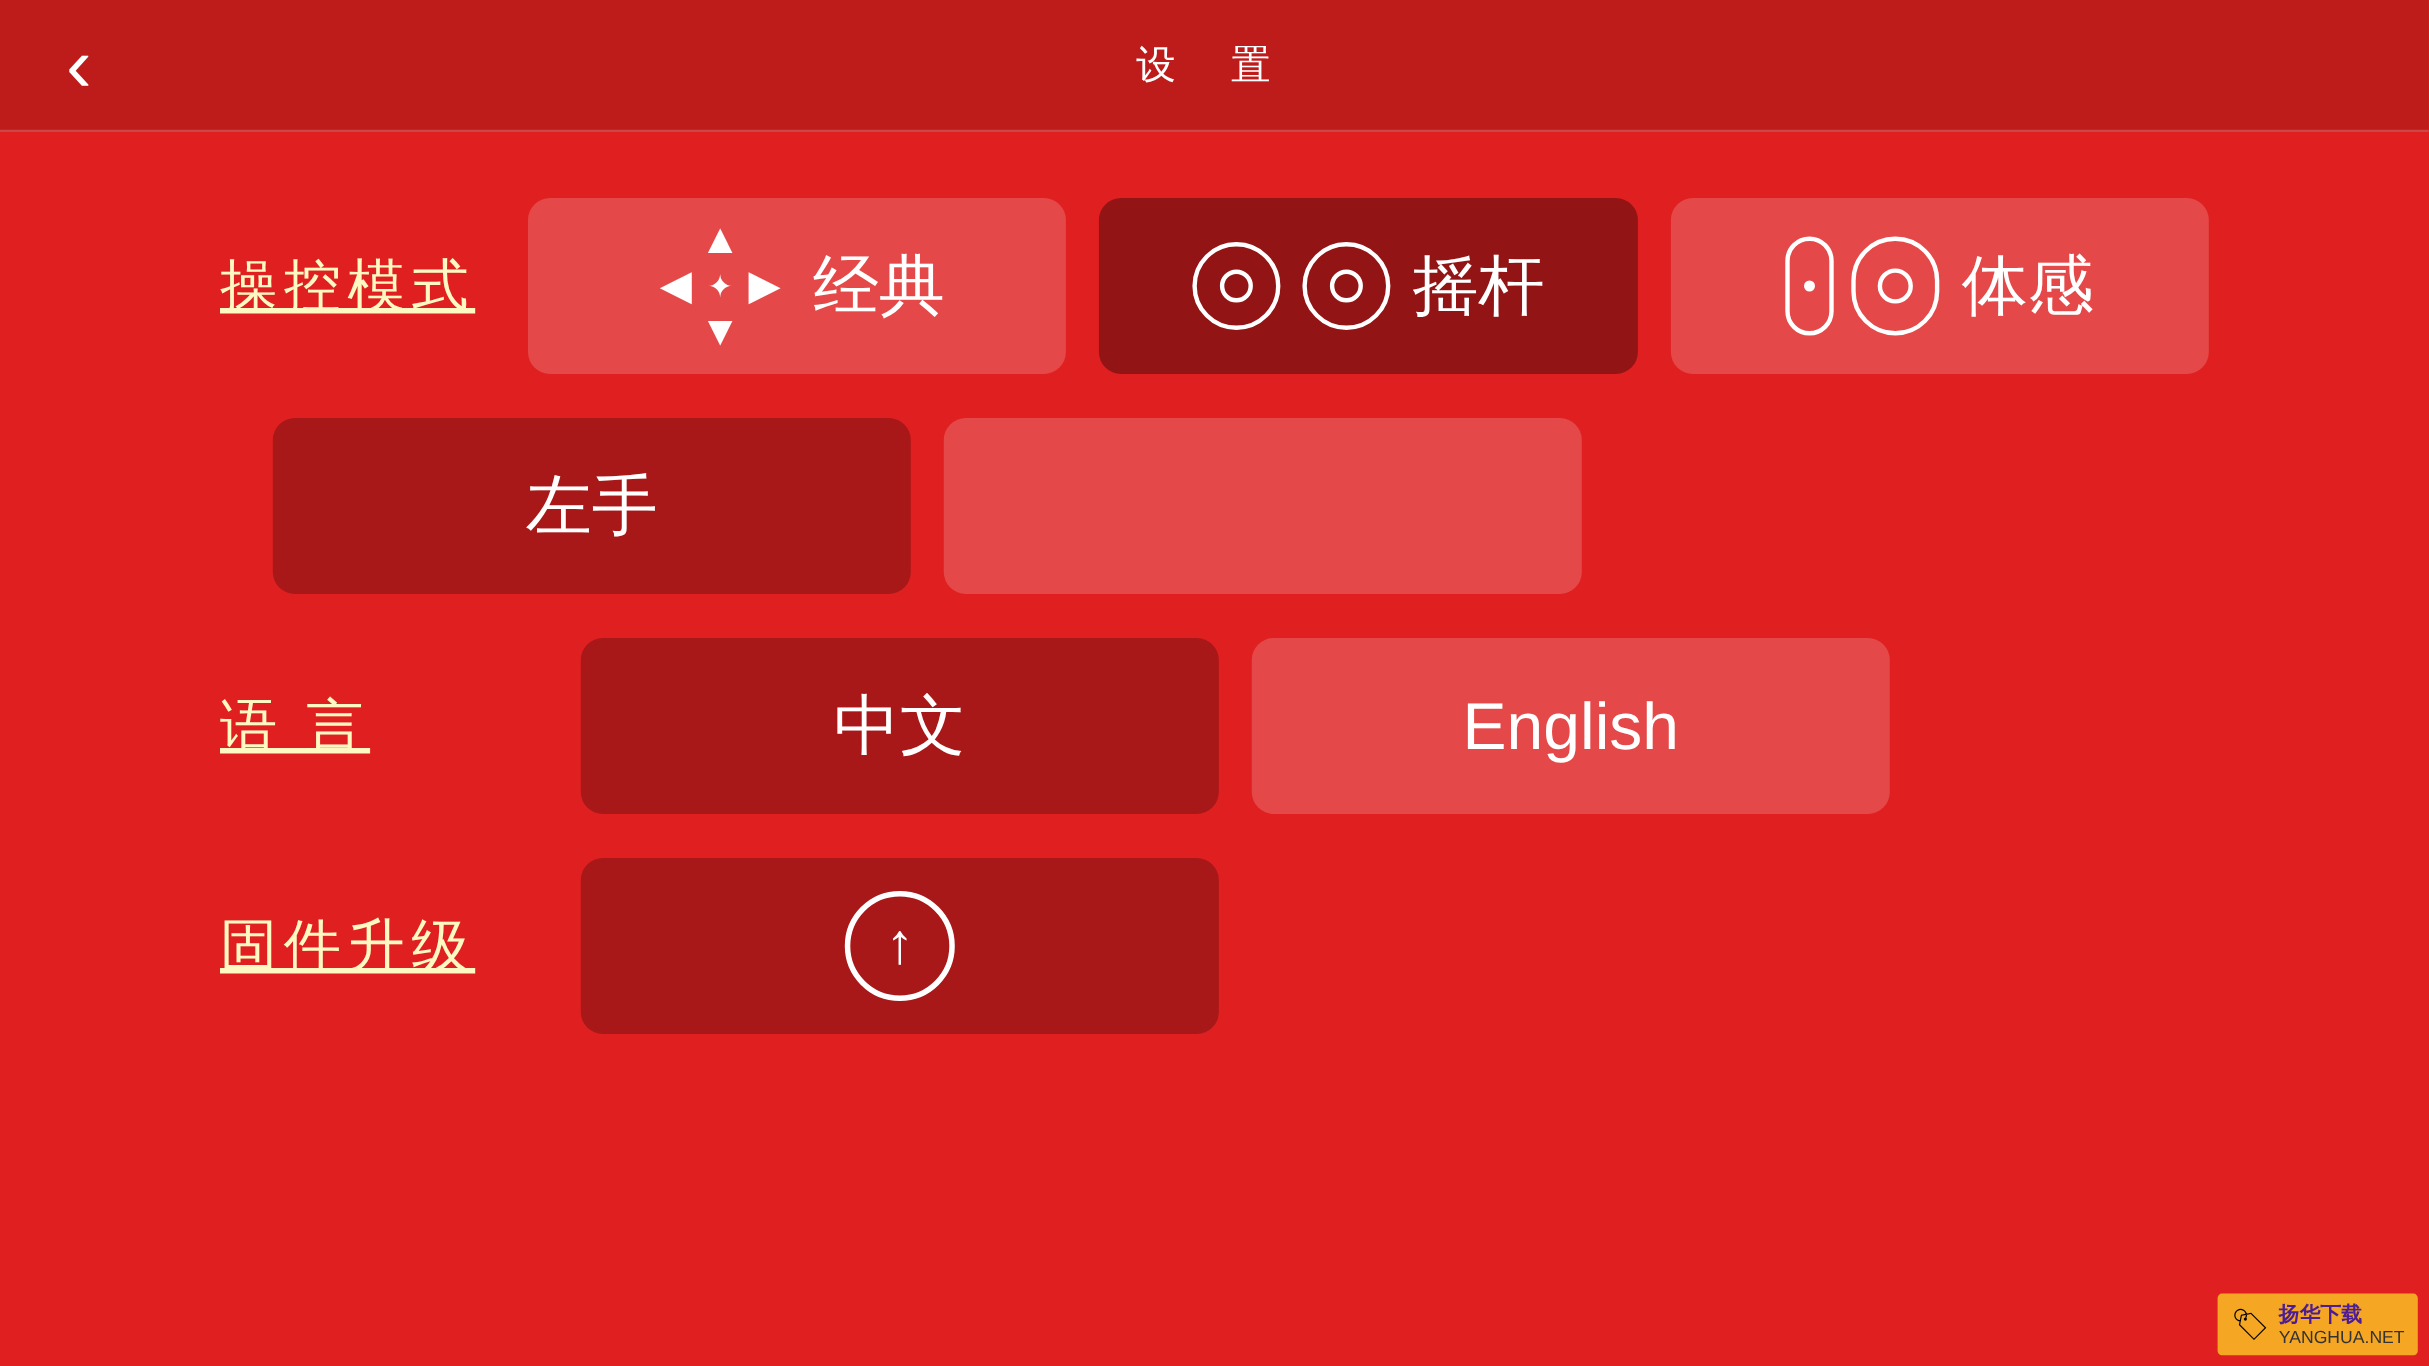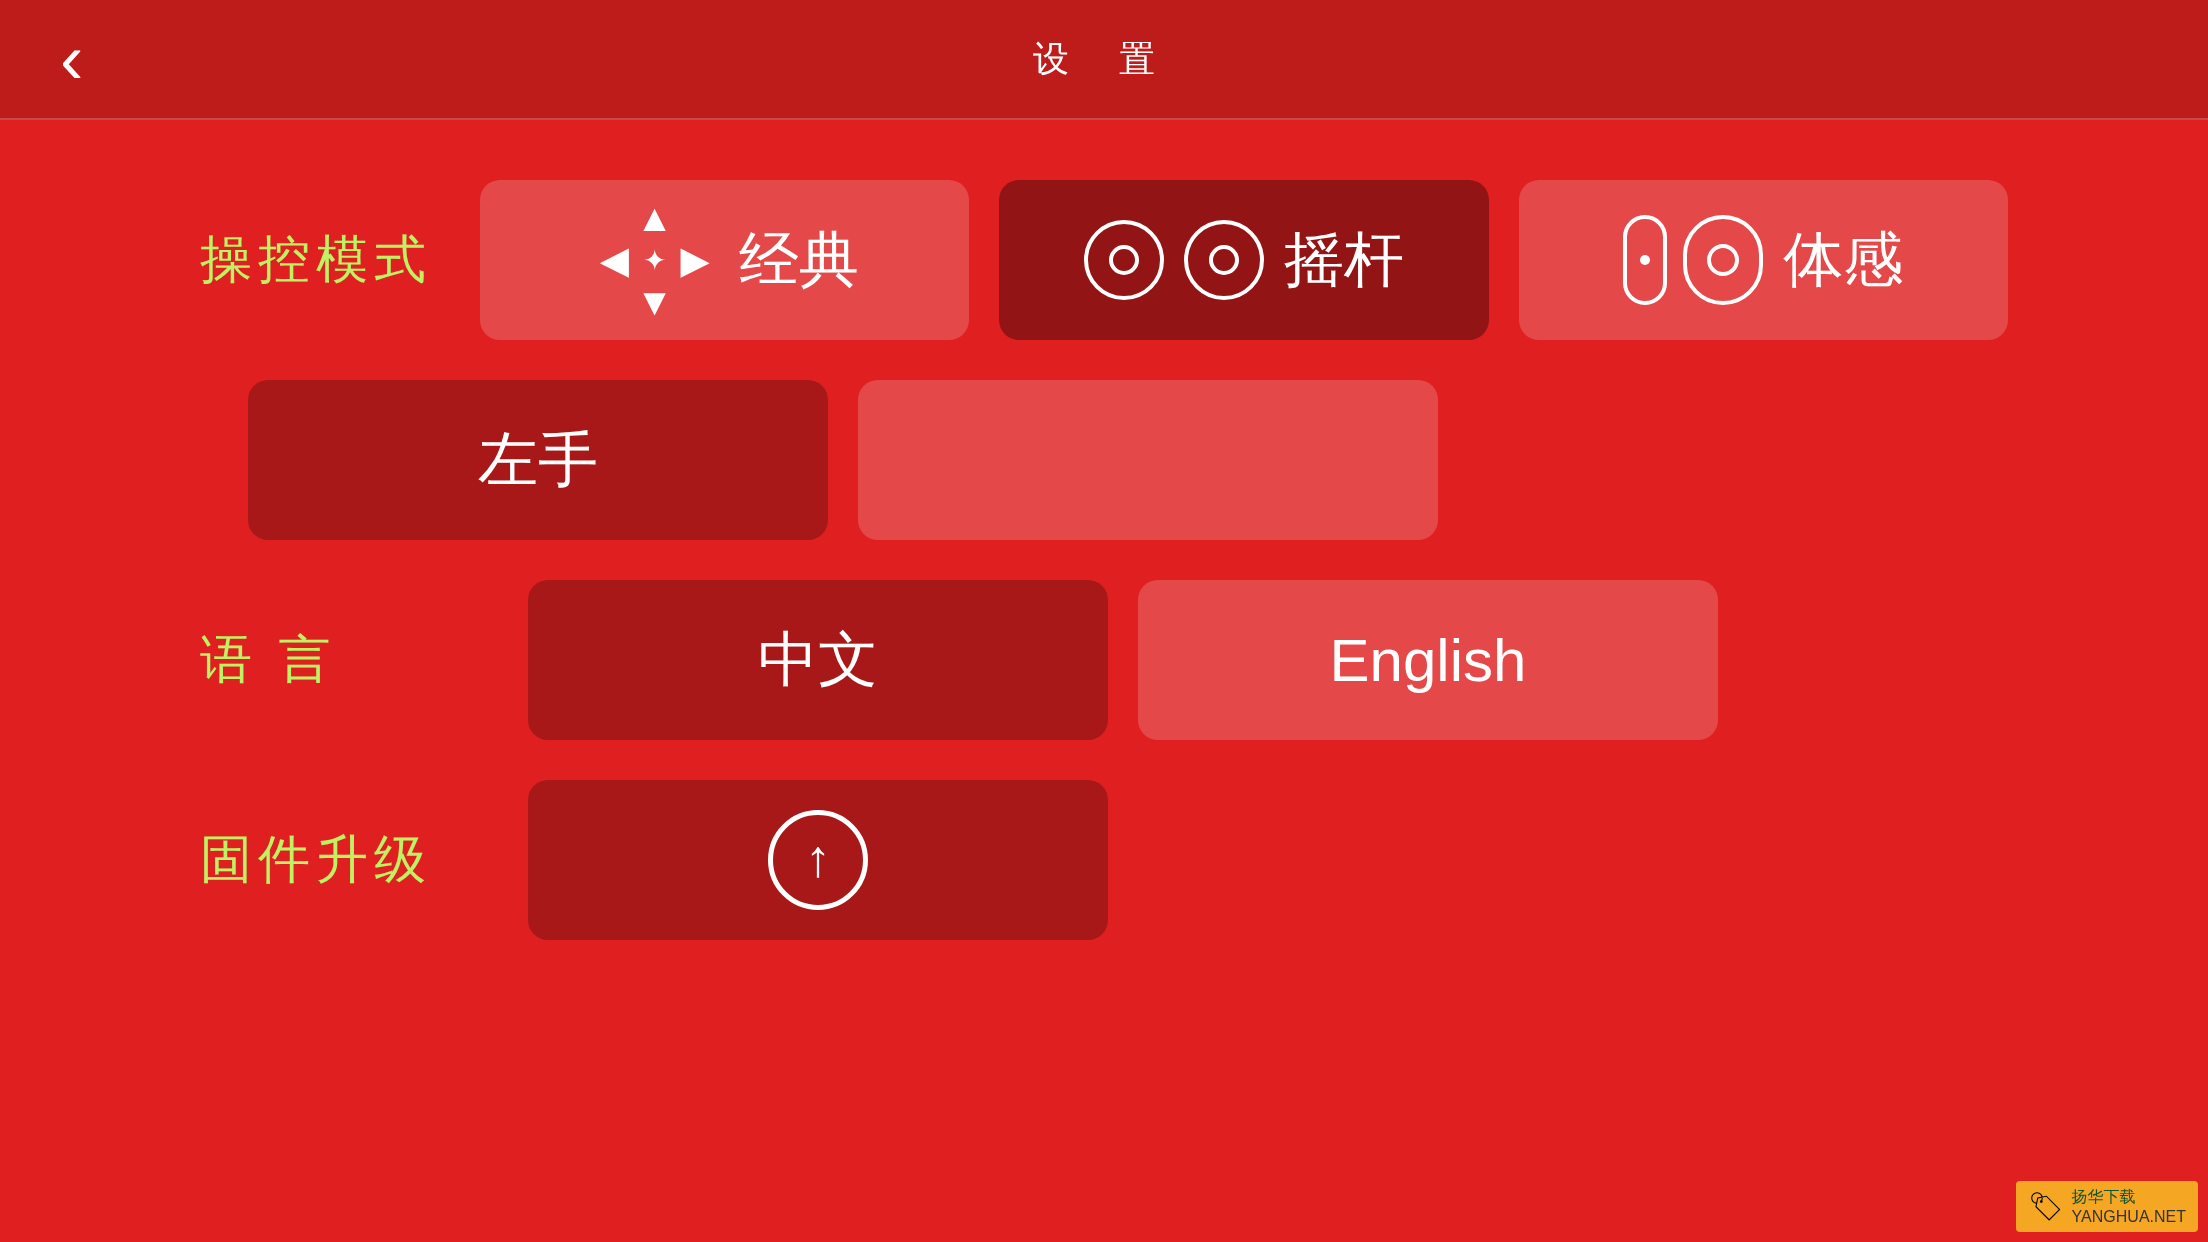--- a/index.html
+++ b/index.html
@@ -52,27 +52,28 @@
 
     
     .setting-row {
       display: flex;
       align-items: center;
       gap: 0;
     }
 
     .row-label {
       width: 280px;
-      color: #bef264;
+      color: #fef9c3;
       font-size: 52px;
       font-weight: 500;
       letter-spacing: 6px;
       flex-shrink: 0;
       text-align: left;
       padding-right: 20px;
+      text-decoration: underline;
     }
 
     .options-container {
       display: flex;
       gap: 30px;
       flex: 1;
     }
 
     
     .option-btn {
@@ -221,23 +222,23 @@
       display: flex;
       align-items: center;
       gap: 8px;
     }
 
     .watermark-icon {
       font-size: 28px;
     }
 
     .watermark-text {
-      color: #14532d;
-      font-size: 16px;
-      font-weight: 400;
+      color: #4c1d95;
+      font-size: 19px;
+      font-weight: 700;
     }
   </style>
 </head>
 <body>
 
 <div class="header">
   <span class="back-btn">‹</span>
   <span class="header-title">设 置</span>
 </div>
 

